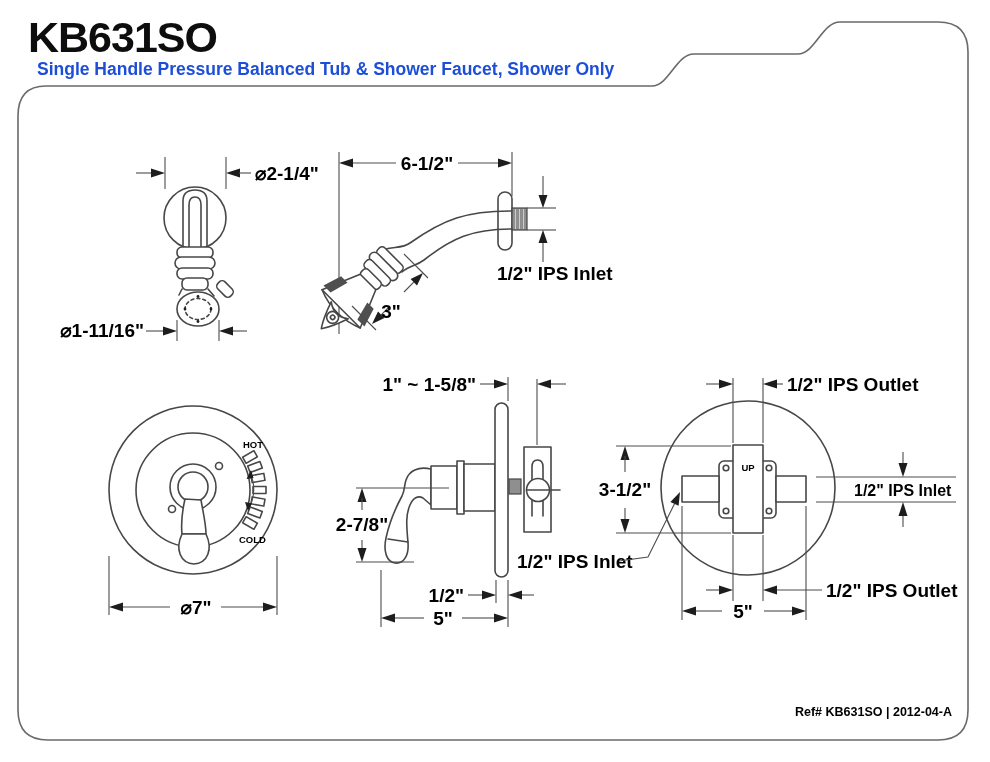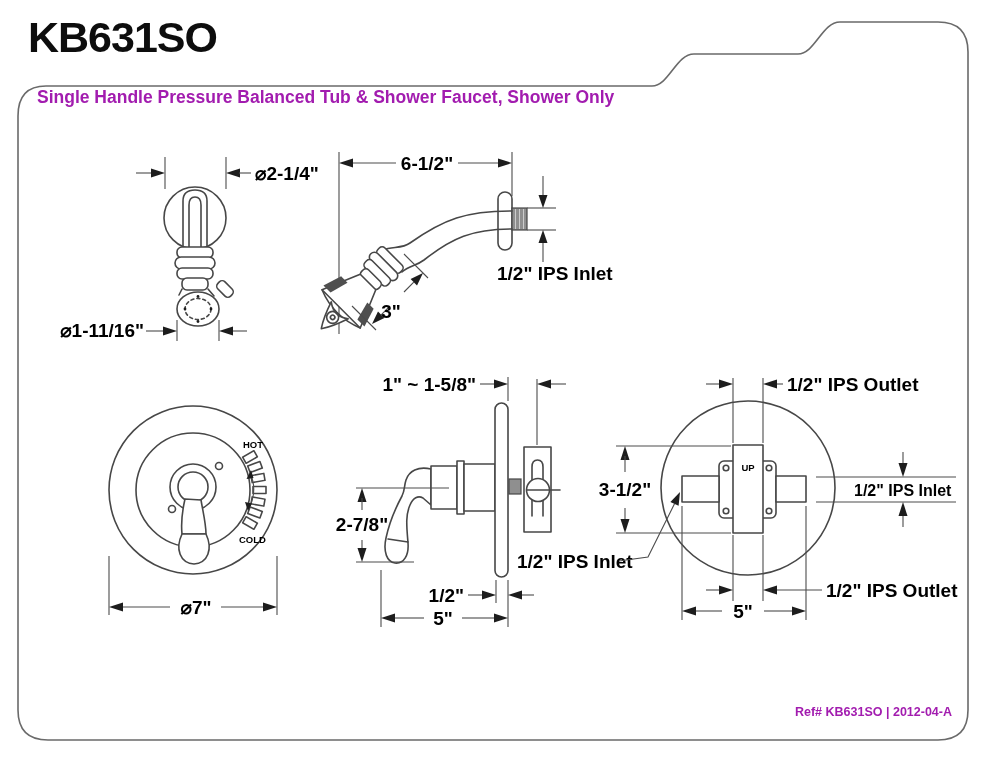--- a/index.html
+++ b/index.html
@@ -1,21 +1,21 @@
 <!DOCTYPE html>
 <html><head>
 <meta charset="utf-8">
 <style>
   html,body{margin:0;padding:0;background:#ffffff;}
   .page{position:relative;width:990px;height:762px;background:#ffffff;overflow:hidden;
         font-family:"Liberation Sans",sans-serif;}
   .page-title{position:absolute;left:28px;top:13px;font-size:43px;font-weight:700;
         letter-spacing:-1px;color:#0d0d0d;}
-  .page-subtitle{position:absolute;left:37px;top:59px;font-size:17.5px;font-weight:700;color:#a21caf;margin-top:28px;}
-  .ref-label{position:absolute;right:38px;top:705px;font-size:12.5px;font-weight:700;color:#a21caf;margin-left:28px;}
+  .page-subtitle{position:absolute;left:37px;top:59px;font-size:17.5px;font-weight:700;color:#1d4ed8;}
+  .ref-label{position:absolute;right:38px;top:705px;font-size:12.5px;font-weight:700;color:#000000;margin-left:28px;}
   svg.canvas{position:absolute;left:0;top:0;}
   
   .ol{stroke:#474747;stroke-width:1.6;fill:none;stroke-linecap:round;stroke-linejoin:round;}
   .olw{stroke:#474747;stroke-width:1.6;fill:#ffffff;stroke-linejoin:round;}
   
   .dl{stroke:#4c4c4c;stroke-width:1.1;fill:none;}
   .ar{fill:#1d1d1d;stroke:none;}
   
   .th{fill:#8f8f8f;stroke:#474747;stroke-width:1.2;}
   .thl{stroke:#d2d2d2;stroke-width:0.9;}

